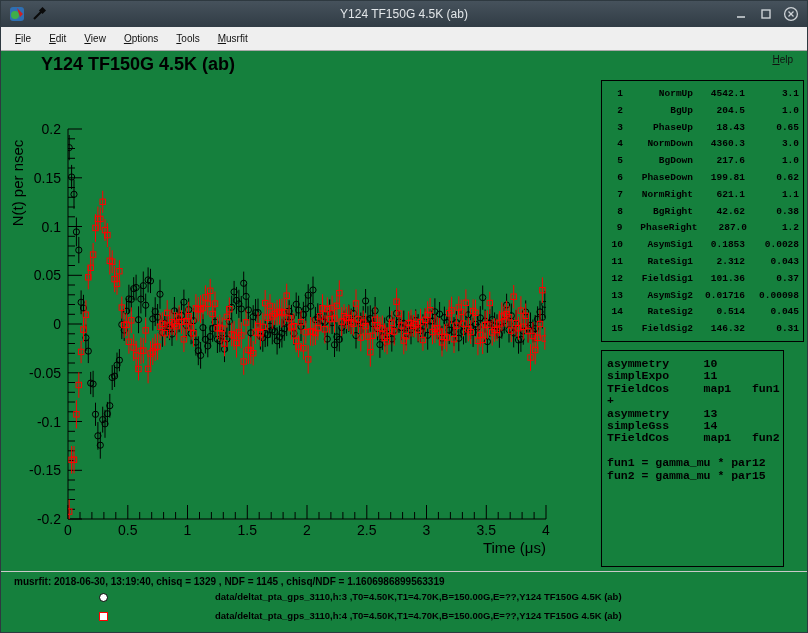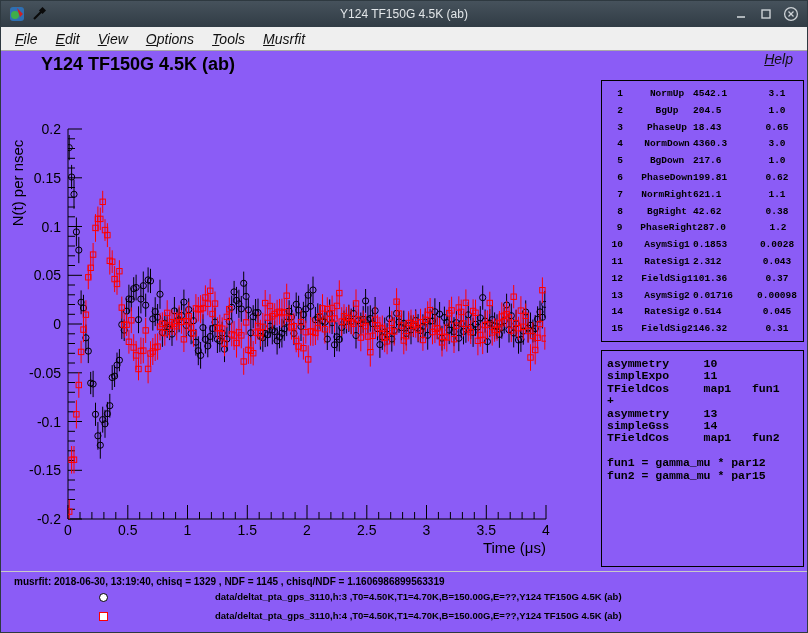--- a/index.html
+++ b/index.html
@@ -1,45 +1,45 @@
 <!DOCTYPE html>
 <html><head>
 <meta charset="utf-8">
 <title>musrview</title>
 <style>
   html,body{margin:0;padding:0;background:#888;}
-  .window{position:relative;width:808px;height:633px;background:#8b5cf6;
+  .window{position:relative;width:808px;height:633px;background:#15803d;
     font-family:"Liberation Sans",sans-serif;border:1px solid #2e3940;box-sizing:border-box;overflow:hidden;}
   
   .titlebar{position:absolute;left:0;top:0;right:0;height:26px;
     background:linear-gradient(#46525c,#313c45);display:flex;align-items:center;padding:0 8px;box-sizing:border-box;}
   .tb-icon{width:16px;height:16px;margin-right:6px;display:inline-block;z-index:2;}
   .tb-title{position:absolute;left:0;right:0;text-align:center;color:#e2e6e9;font-size:12px;pointer-events:none;}
   .tb-buttons{margin-left:auto;display:flex;gap:9px;align-items:center;z-index:2;}
   .tb-btn{width:16px;height:16px;display:inline-block;cursor:default;}
   
   .menubar{position:absolute;top:26px;left:0;right:0;height:24px;background:#efefef;
-    border-bottom:1px solid #a9a9a9;display:flex;align-items:center;font-size:14px;color:#111;padding:0 5px;box-sizing:border-box;font-style:italic;}
+    border-bottom:1px solid #a9a9a9;display:flex;align-items:center;font-size:10px;color:#111;padding:0 5px;box-sizing:border-box;}
   .menu-left{display:flex;}
   .menu-right{margin-left:auto;margin-top:41px;}
   .menu-item{padding:3px 9px;}
   .menu-item .accel{text-decoration:underline;}
   
   .plot-title{position:absolute;left:40px;top:53px;font-size:18px;font-weight:bold;color:#000;}
   #chart-svg{position:absolute;left:0;top:70px;}
   
   .param-box{position:absolute;left:600px;top:79px;width:203px;height:262px;border:1px solid #000;
     font-family:"Liberation Mono",monospace;font-weight:bold;font-size:9.5px;color:#000;
     padding:5px 4px 0 6px;box-sizing:border-box;}
   .prow{display:flex;height:16.8px;line-height:16.8px;white-space:pre;}
   .pnum{width:15px;text-align:right;}
-  .pname{margin-left:18px;flex:1;text-align:center;}
-  .pval{width:52px;text-align:left;}
-  .perr{width:44px;text-align:center;margin-left:10px;}
-  .theory-box{position:absolute;left:600px;top:349px;width:203px;height:217px;border:1px solid #000;
+  .pname{margin-left:18px;flex:1;text-align:right;}
+  .pval{width:52px;text-align:right;}
+  .perr{width:44px;text-align:right;margin-left:10px;}
+  .theory-box{position:absolute;left:600px;top:349px;width:183px;height:217px;border:1px solid #000;
     font-family:"Liberation Mono",monospace;font-weight:bold;font-size:11.5px;color:#000;
     padding:7px 0 16px 5px;box-sizing:border-box;}
   .tline{white-space:pre;height:12.4px;line-height:12.4px;}
   
   .hline{position:absolute;left:0;top:570px;width:100%;border-top:1px solid #c9c9c9;}
   .fitinfo{position:absolute;left:13px;top:575px;font-size:10px;font-weight:bold;color:#000;white-space:nowrap;}
   .legend-row{position:absolute;left:0;width:100%;height:16px;}
   .legend-marker{position:absolute;left:98px;top:3px;width:9px;height:9px;box-sizing:border-box;background:#fff;}
   .legend-marker.circle{border:1.4px solid #000;border-radius:50%;}
   .legend-marker.square{border:1.4px solid #f00;}

